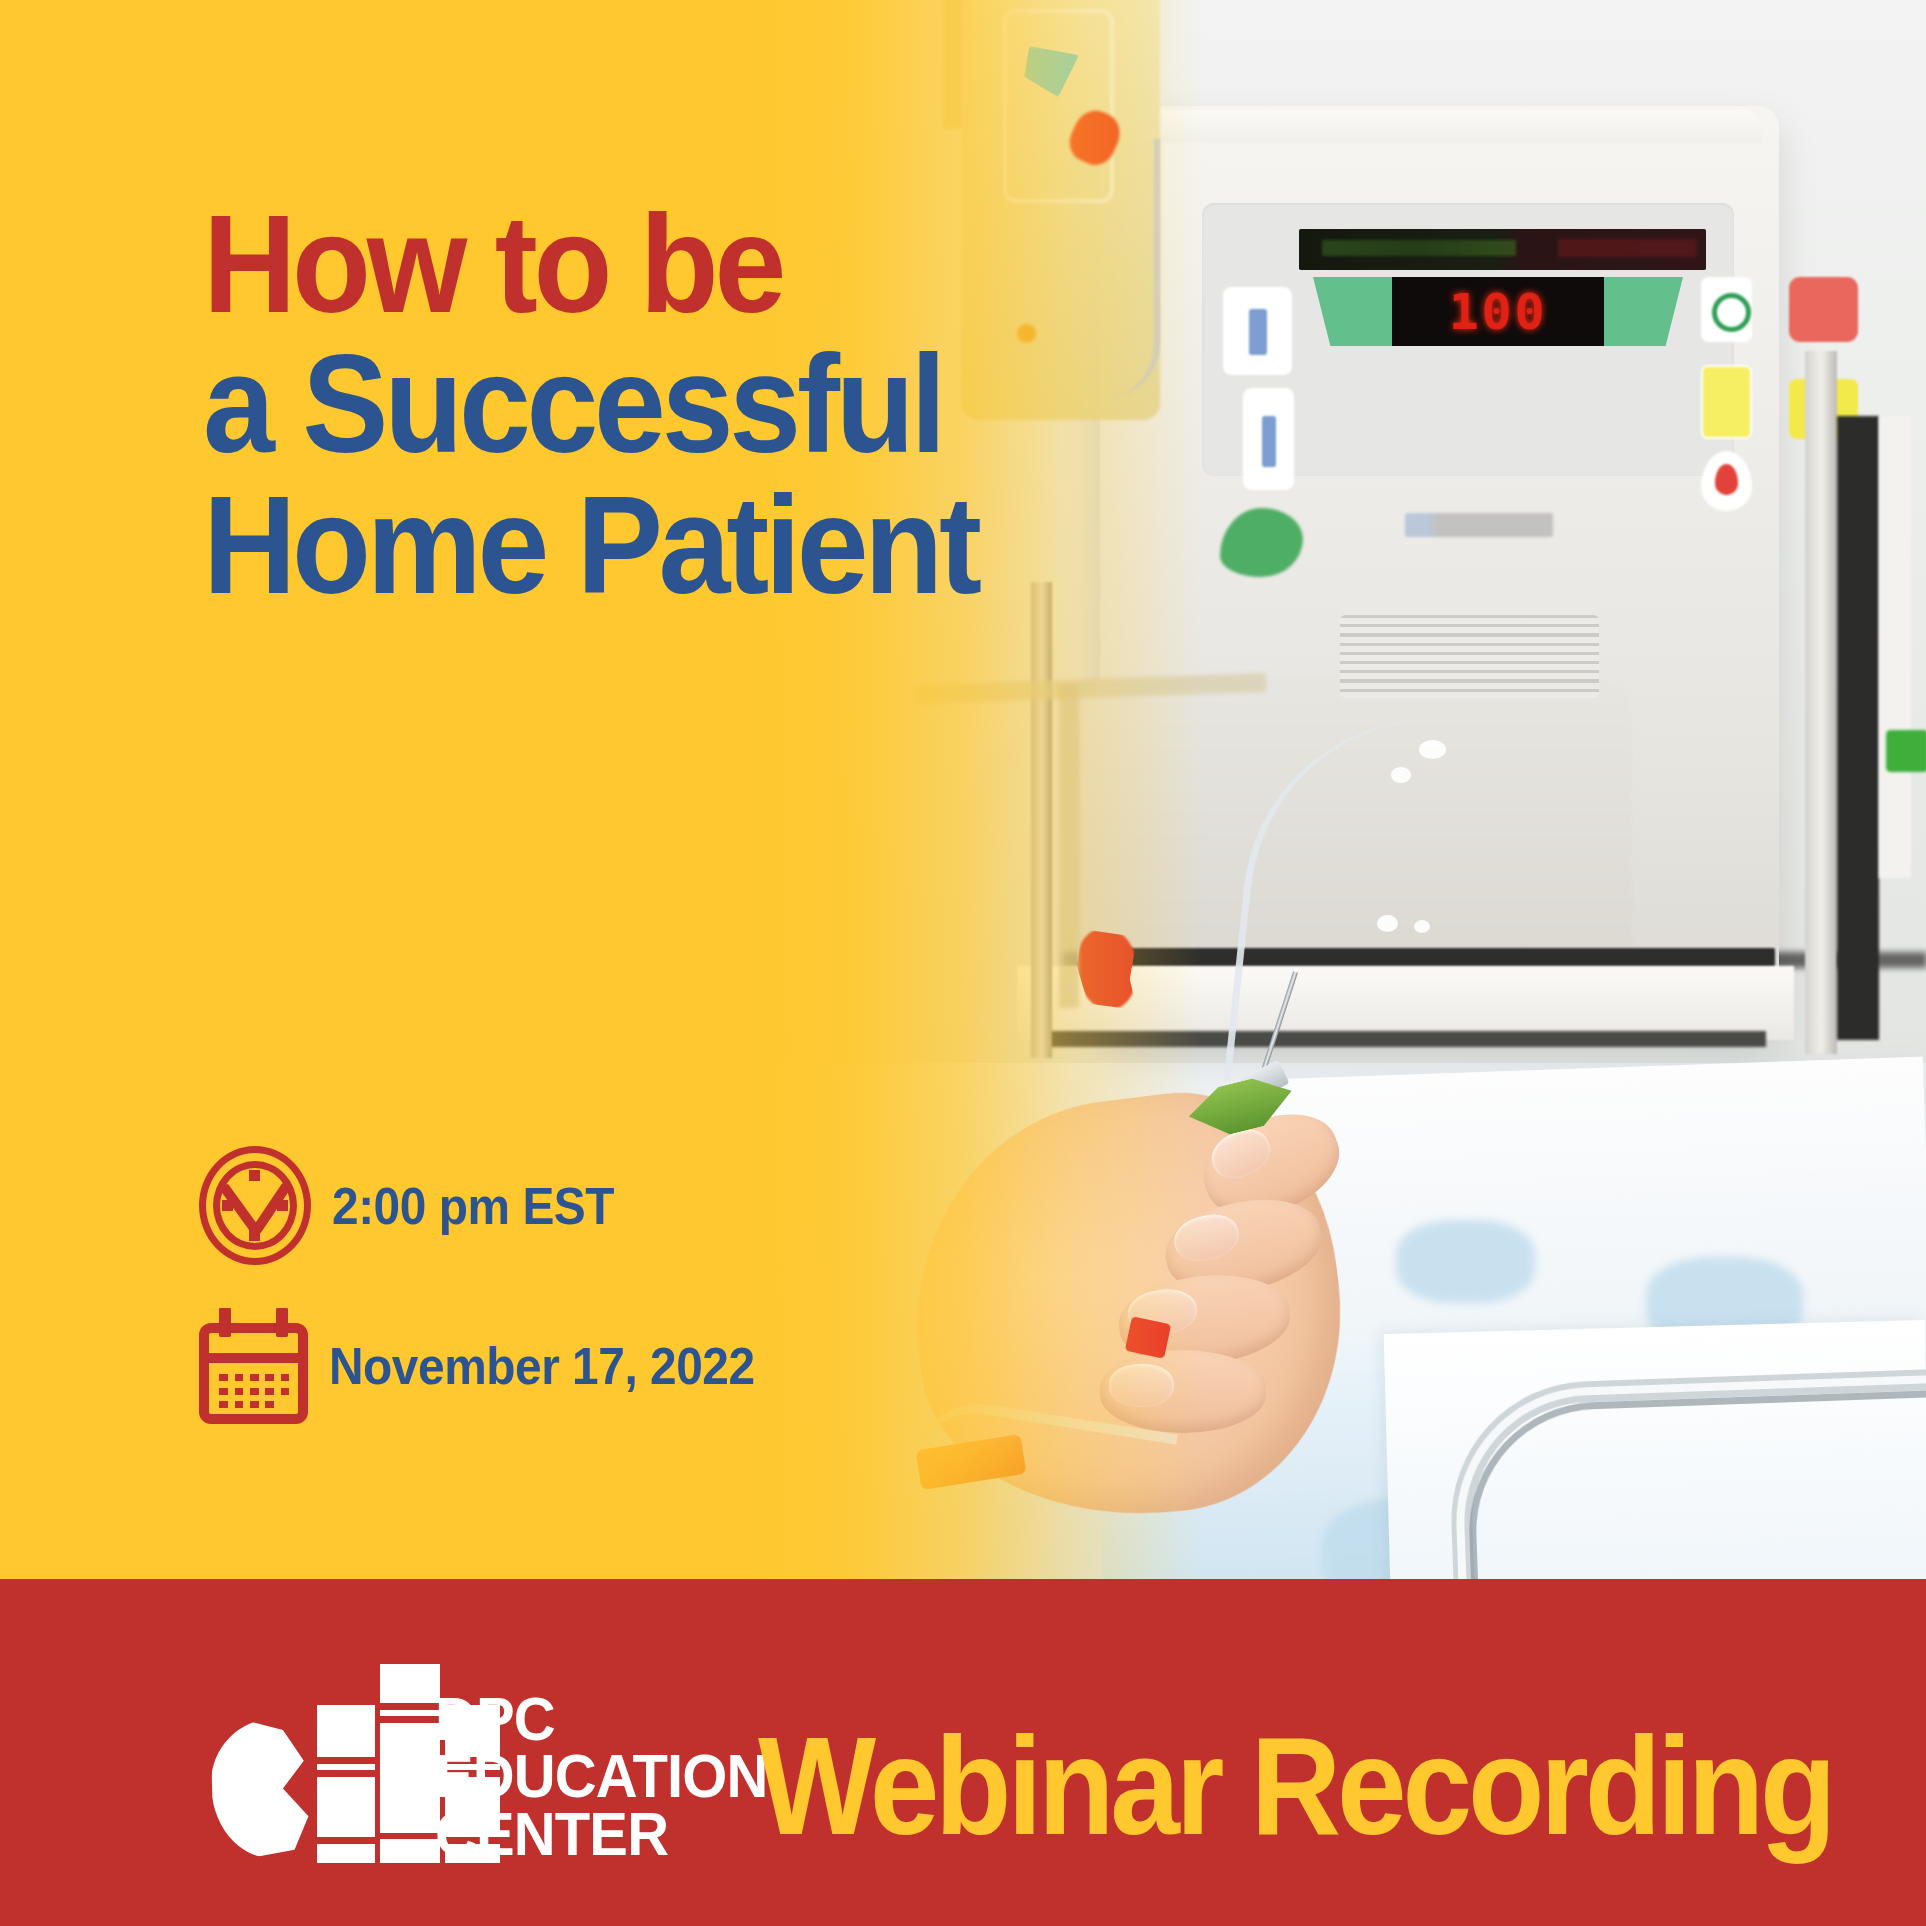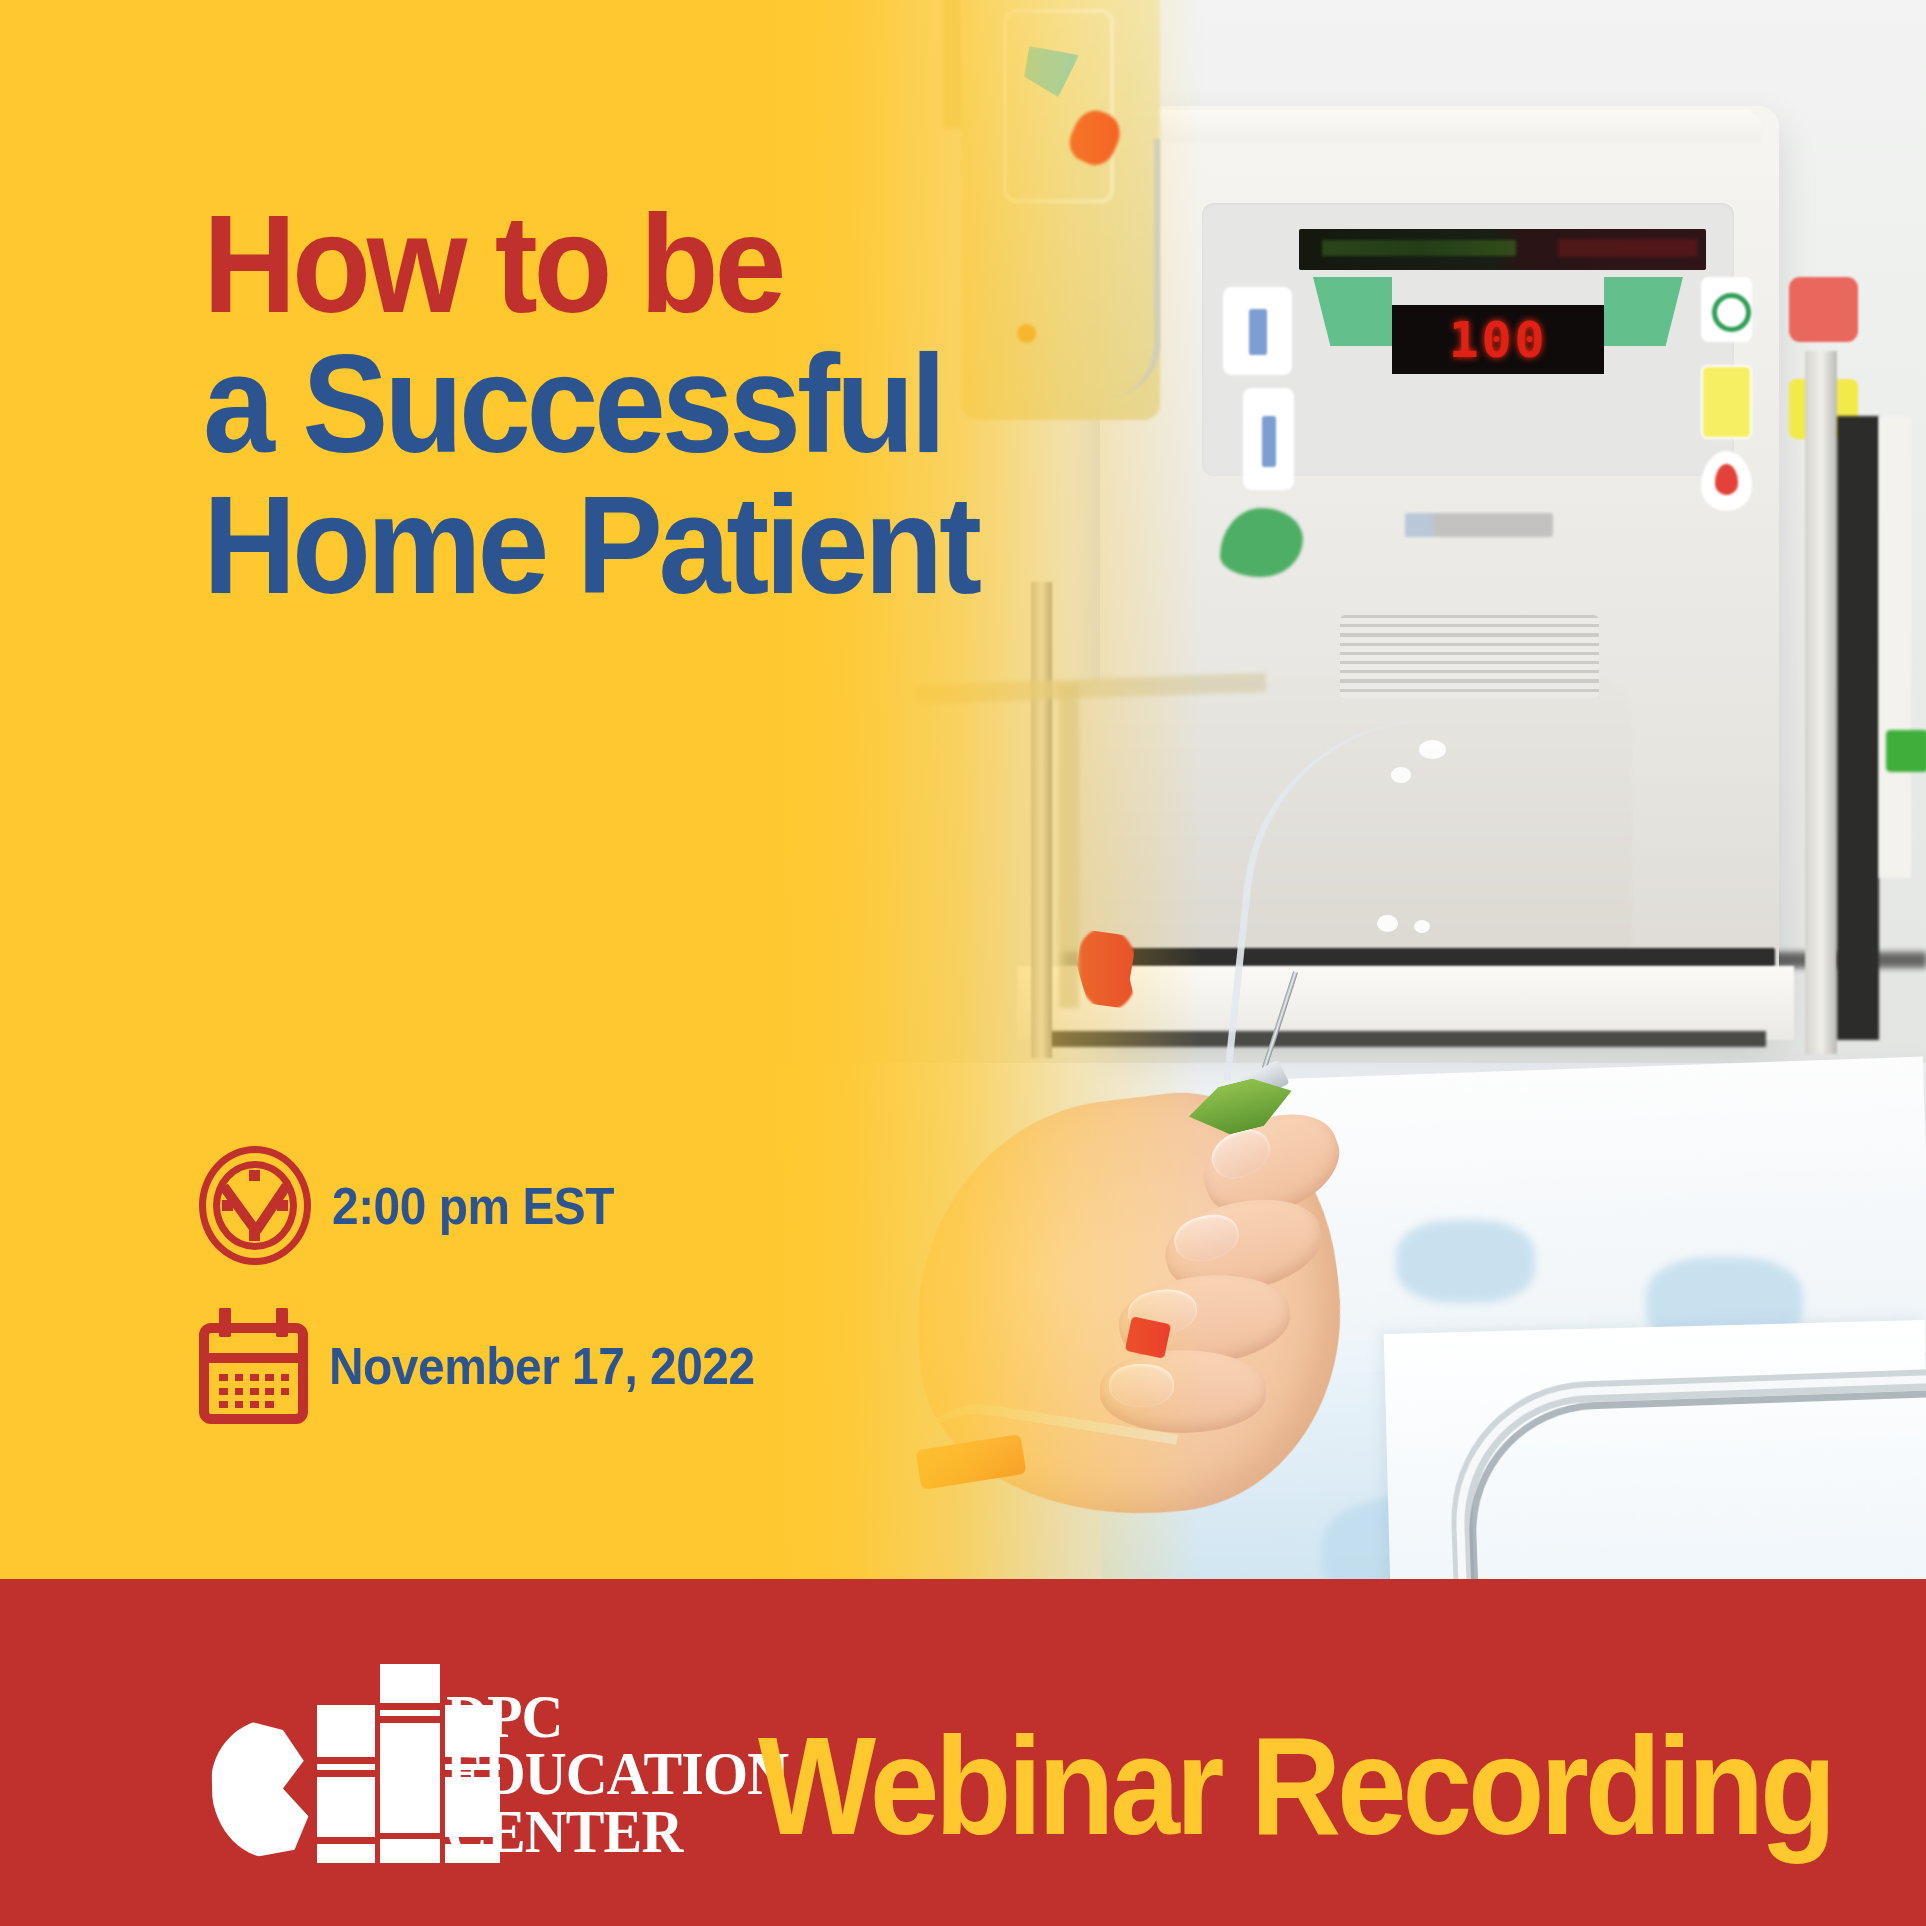--- a/index.html
+++ b/index.html
@@ -77,21 +77,20 @@
   .vrow .lt, .vrow .rt { position:absolute; top:0; height:69px; width:79px; }
   .vrow .lt { left:0;  clip-path: polygon(0 0, 100% 0, 100% 100%, 22% 100%); }
   .vrow .rt { right:0; clip-path: polygon(0 0, 100% 0, 78% 100%, 0 100%); }
   .vrow .led {
     position:absolute; left:79px; right:79px; top:0; height:69px;
     background:#100b0b;
     display:flex; align-items:center; justify-content:center;
     color:#e02216; font-family:"DejaVu Sans Mono", monospace;
     font-size:50px; font-weight:700; letter-spacing:2.8px;
     text-shadow:0 0 7.4px #ff2a12;
-    margin-top:28px;
   }
   .vrow1 { left:1313px; top:277px; width:370px; }
   .vrow1 .lt, .vrow1 .rt { background:#63c08c; }
   .vrow2 { left:1313px; top:356px; width:370px; }
   .vrow2 .lt, .vrow2 .rt { background:#f4e62a; }
   .vrow3 { left:1313px; top:434px; width:370px; }
   .vrow3 .lt, .vrow3 .rt { background:#f17a62; }
 
   .sideicon { position:absolute; filter:blur(0.9px); }
   .si-clock { left:1701px; top:277px; width:51px; height:65px; background:#ffffff; border-radius:7.4px; }
@@ -419,21 +418,21 @@
   .cal-ico .cell.blank { background:transparent; }
 
   
   .footer {
     position:absolute; left:0; top:1579px; width:1926px; height:347px;
     background:#C0302C;
     display:flex; align-items:center;
   }
   .logo-wrap {
     position:absolute; left:211px; top:1664px;
-    display:flex; align-items:center; gap:18px;font-family:Liberation Serif, serif;
+    display:flex; align-items:flex-end; gap:7px;
   }
   .logo-mark { position:relative; width:217px; height:199px; flex:0 0 217px; }
   .kidney {
     position:absolute; left:0; top:55px; width:116px; height:139px;
     background:#ffffff;
     border-radius:54% 46% 48% 52%/46% 52% 48% 54%;
     clip-path: polygon(0% 18%, 26% 0%, 62% 8%, 80% 30%, 62% 50%, 84% 70%, 72% 94%, 34% 100%, 2% 86%);
   }
   .book { position:absolute; background:#ffffff; }
   .bk1 { left:106px; top:41px; width:58px; height:158px; }

